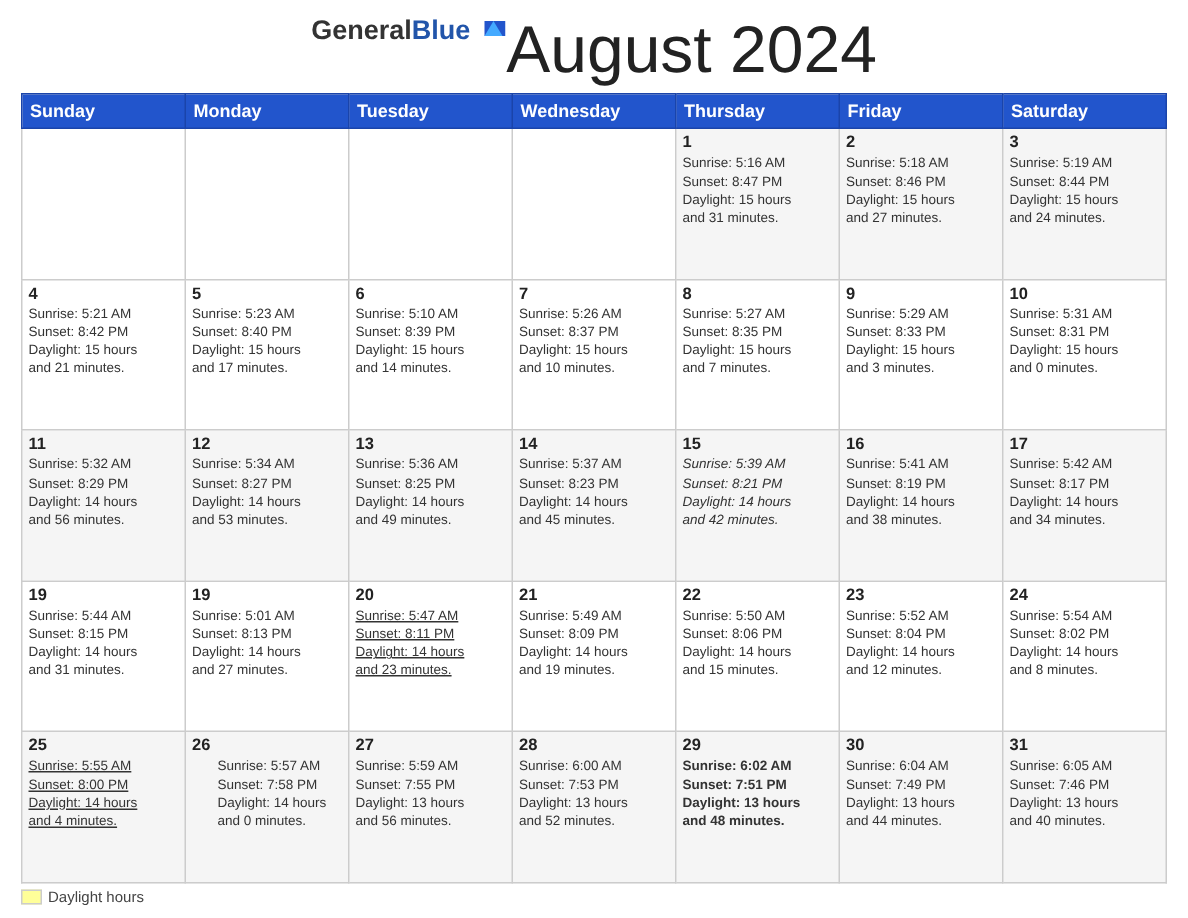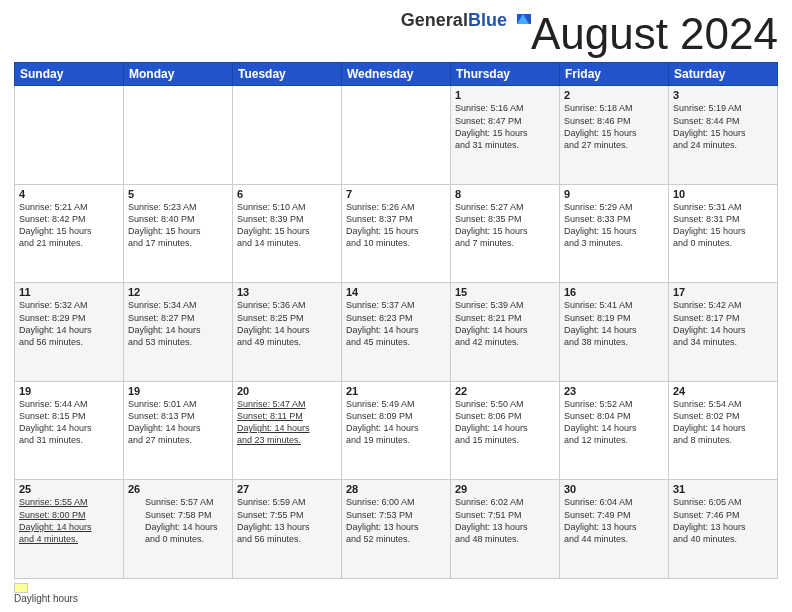--- a/index.html
+++ b/index.html
@@ -13,21 +13,21 @@
     .page {
       width: 792px;
       height: 612px;
       padding: 10px 14px 8px 14px;
       display: flex;
       flex-direction: column;
     }
     .header {
       display: flex;
       align-items: flex-start;
-      justify-content: flex-end;
+      justify-content: center;
       margin-bottom: 4px;
     }
     .logo {
       display: flex;
       flex-direction: column;
       align-items: flex-start;
     }
     .logo-text {
       font-size: 18px;
       font-weight: bold;
@@ -92,21 +92,20 @@
     .day-info {
       font-size: 9px;
       line-height: 1.35;
       color: #333;
     }
     .footer {
       display: flex;
       margin-top: 4px;
       font-size: 10px;
       color: #444;
-      flex-direction: column;
     }
     .legend-box {
       width: 14px;
       height: 10px;
       background: #ffff99;
       border: 1px solid #ccc;
       display: inline-block;
       margin-right: 4px;
     }
     .empty-cell {
@@ -250,21 +249,21 @@
             </td>
             <td>
               <span class="day-number">14</span>
               <div class="day-info" style="white-space: pre-line;">Sunrise: 5:37 AM
 Sunset: 8:23 PM
 Daylight: 14 hours
 and 45 minutes.</div>
             </td>
             <td>
               <span class="day-number">15</span>
-              <div class="day-info" style="white-space: pre-line;">Sunrise: 5:39 AM
+              <div class="day-info" style="white-space: pre-line; font-style: italic;">Sunrise: 5:39 AM
 Sunset: 8:21 PM
 Daylight: 14 hours
 and 42 minutes.</div>
             </td>
             <td>
               <span class="day-number">16</span>
               <div class="day-info" style="white-space: pre-line;">Sunrise: 5:41 AM
 Sunset: 8:19 PM
 Daylight: 14 hours
 and 38 minutes.</div>
@@ -352,21 +351,21 @@
             </td>
             <td>
               <span class="day-number">28</span>
               <div class="day-info" style="white-space: pre-line;">Sunrise: 6:00 AM
 Sunset: 7:53 PM
 Daylight: 13 hours
 and 52 minutes.</div>
             </td>
             <td>
               <span class="day-number">29</span>
-              <div class="day-info" style="white-space: pre-line;">Sunrise: 6:02 AM
+              <div class="day-info" style="white-space: pre-line; font-weight: bold;">Sunrise: 6:02 AM
 Sunset: 7:51 PM
 Daylight: 13 hours
 and 48 minutes.</div>
             </td>
             <td>
               <span class="day-number">30</span>
               <div class="day-info" style="white-space: pre-line;">Sunrise: 6:04 AM
 Sunset: 7:49 PM
 Daylight: 13 hours
 and 44 minutes.</div>

